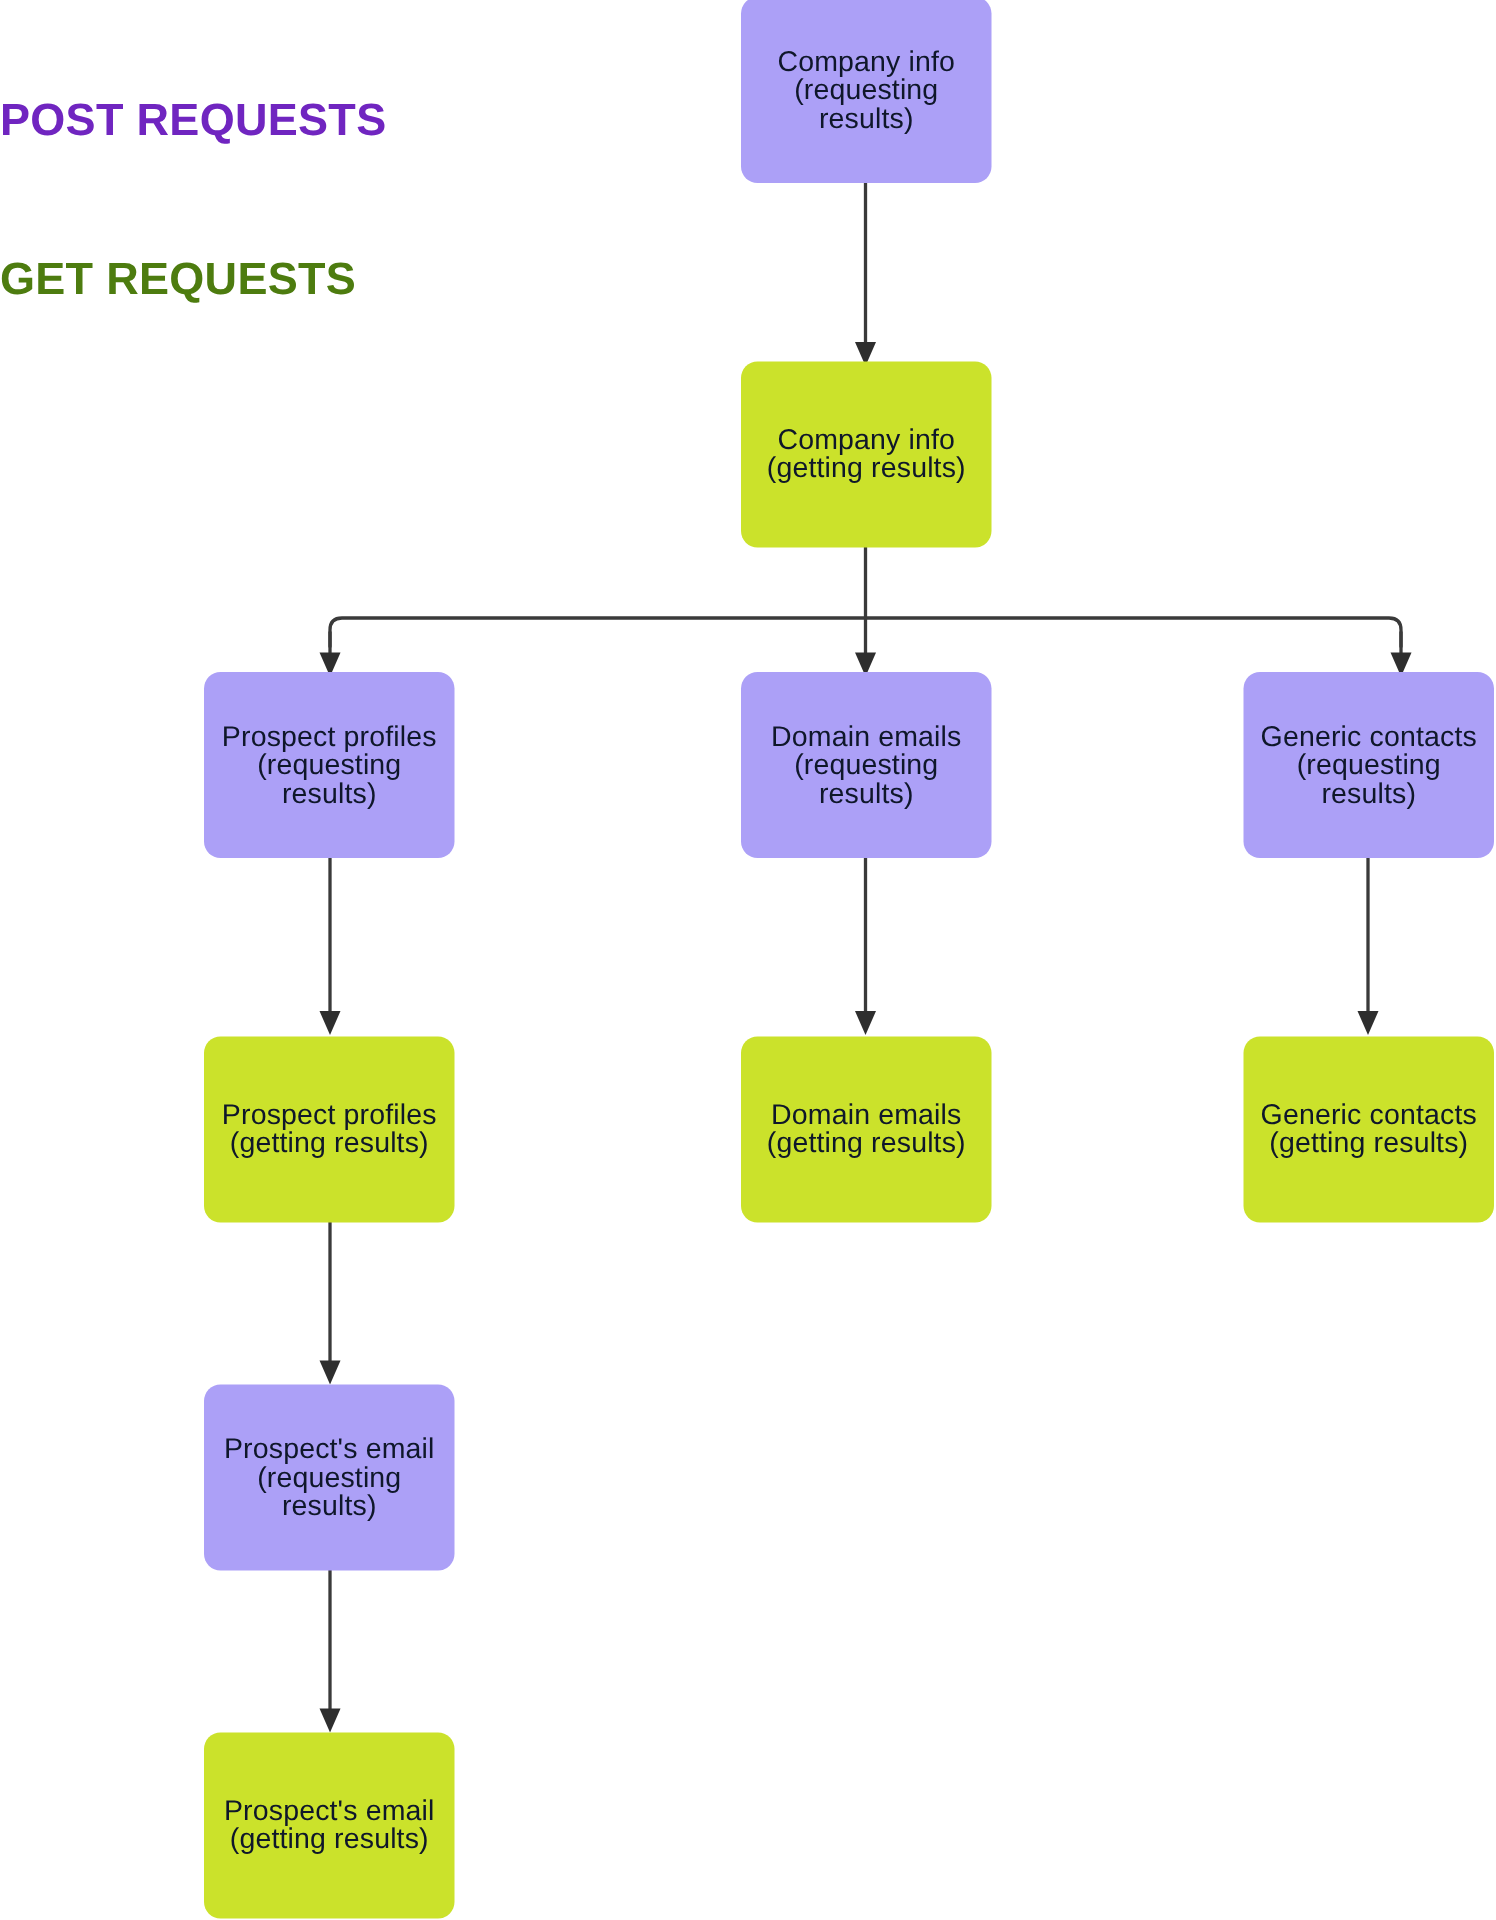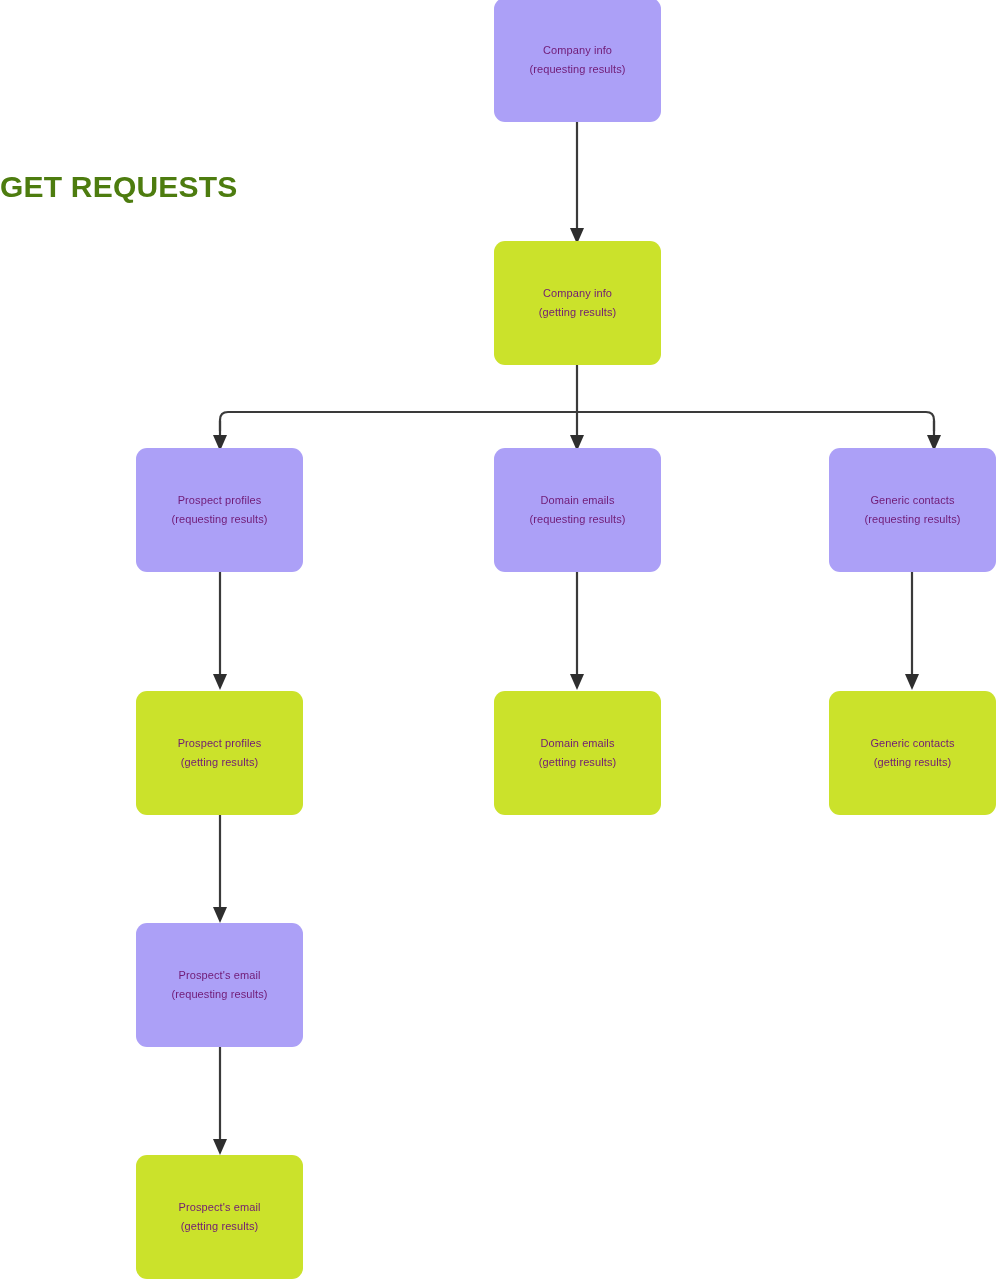--- a/index.html
+++ b/index.html
@@ -46,41 +46,42 @@
     height: 124px;
     border-radius: 11px;
     display: flex;
     align-items: center;
     justify-content: center;
     text-align: center;
     box-sizing: border-box;
     padding: 4px 8px;
   }
   .node .node-text {
-    font-size: 11px;
+    font-size: 19px;
     line-height: 19px;
-    color: #701a75;
+    color: #0f172a;
     white-space: pre-line;
     letter-spacing: 0.1px;
   }
   .node.post  { background: #ACA0F7; }
   .node.get   { background: #CBE22B; }
 
   
   .conn {
     position: absolute;
     pointer-events: none;
   }
   .conn svg { display: block; overflow: visible; }
 </style>
 </head>
 <body>
 
 <div id="canvas">
 
+  <div class="legend-label" id="legend-post">POST REQUESTS</div>
 
   <div class="legend-label" id="legend-get">GET REQUESTS</div>
 
   <div class="conn" style="left:560px; top:120px;">
     <svg width="34" height="128" viewBox="0 0 34 128">
       <path d="M17 0 L17 112" stroke="#3a3a3a" stroke-width="2.2" fill="none"></path>
       <path d="M17 124 L10 108 L24 108 Z" fill="#2e2e2e"></path>
     </svg>
   </div>
 

